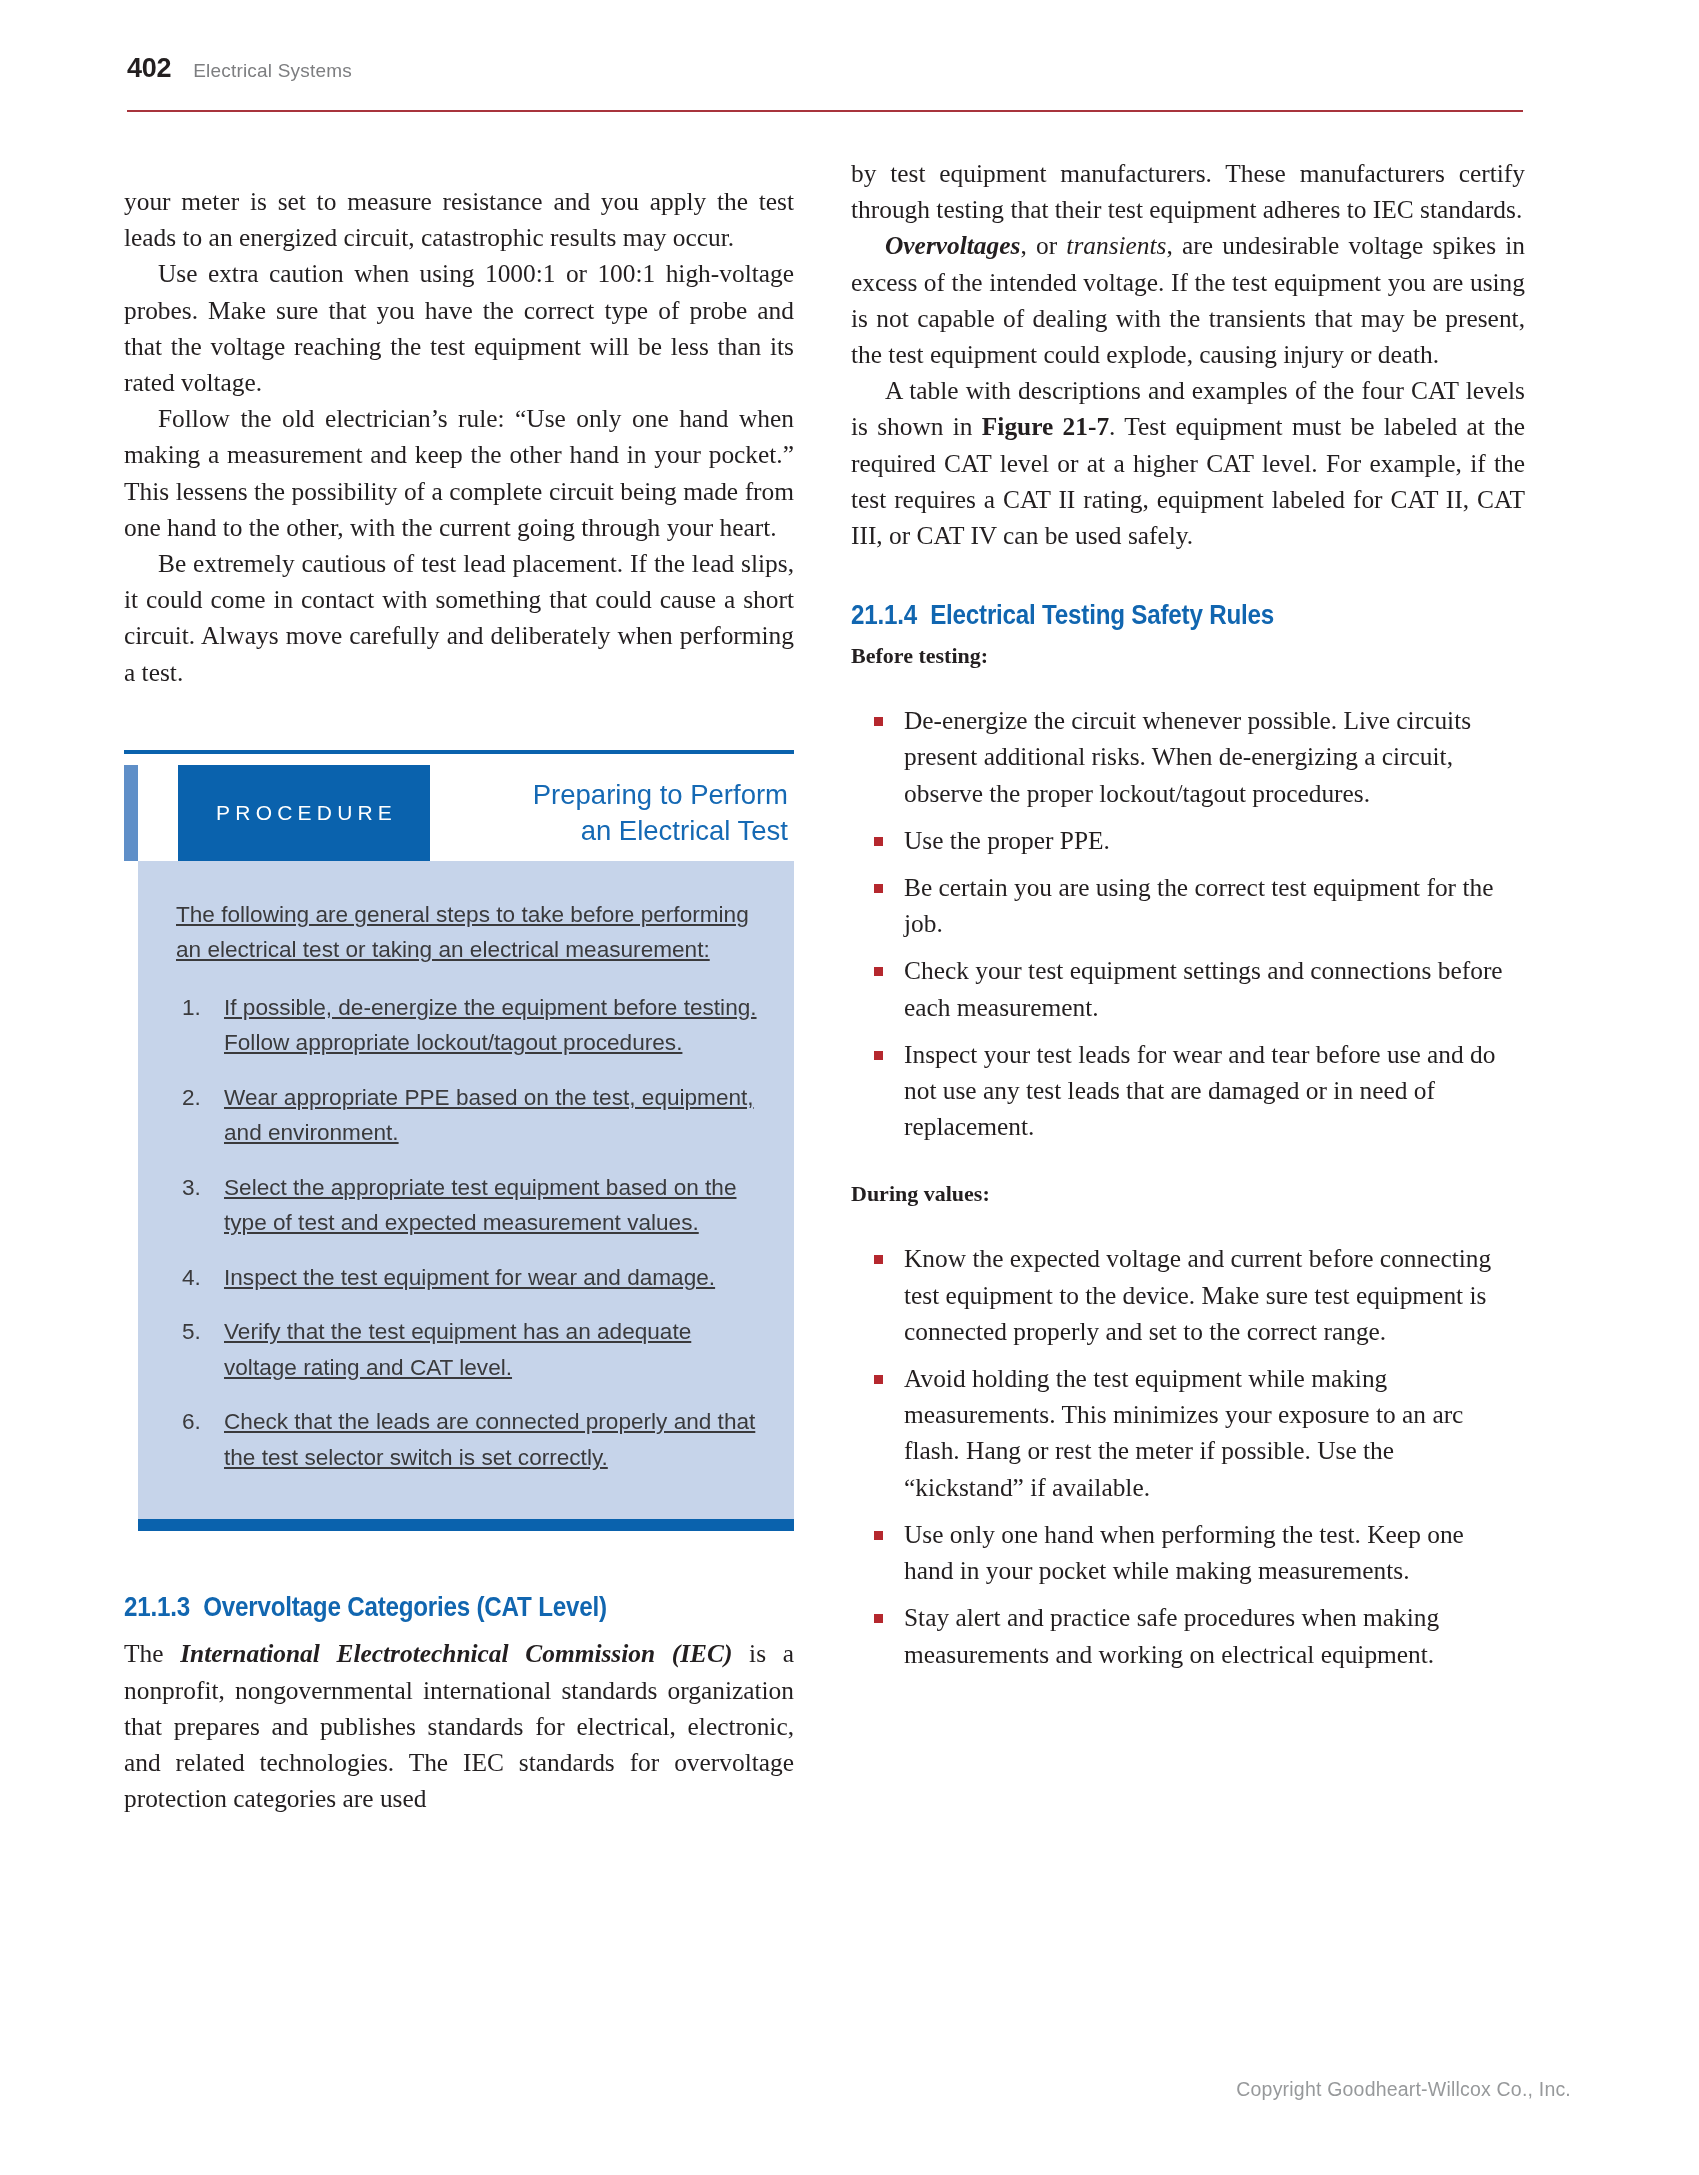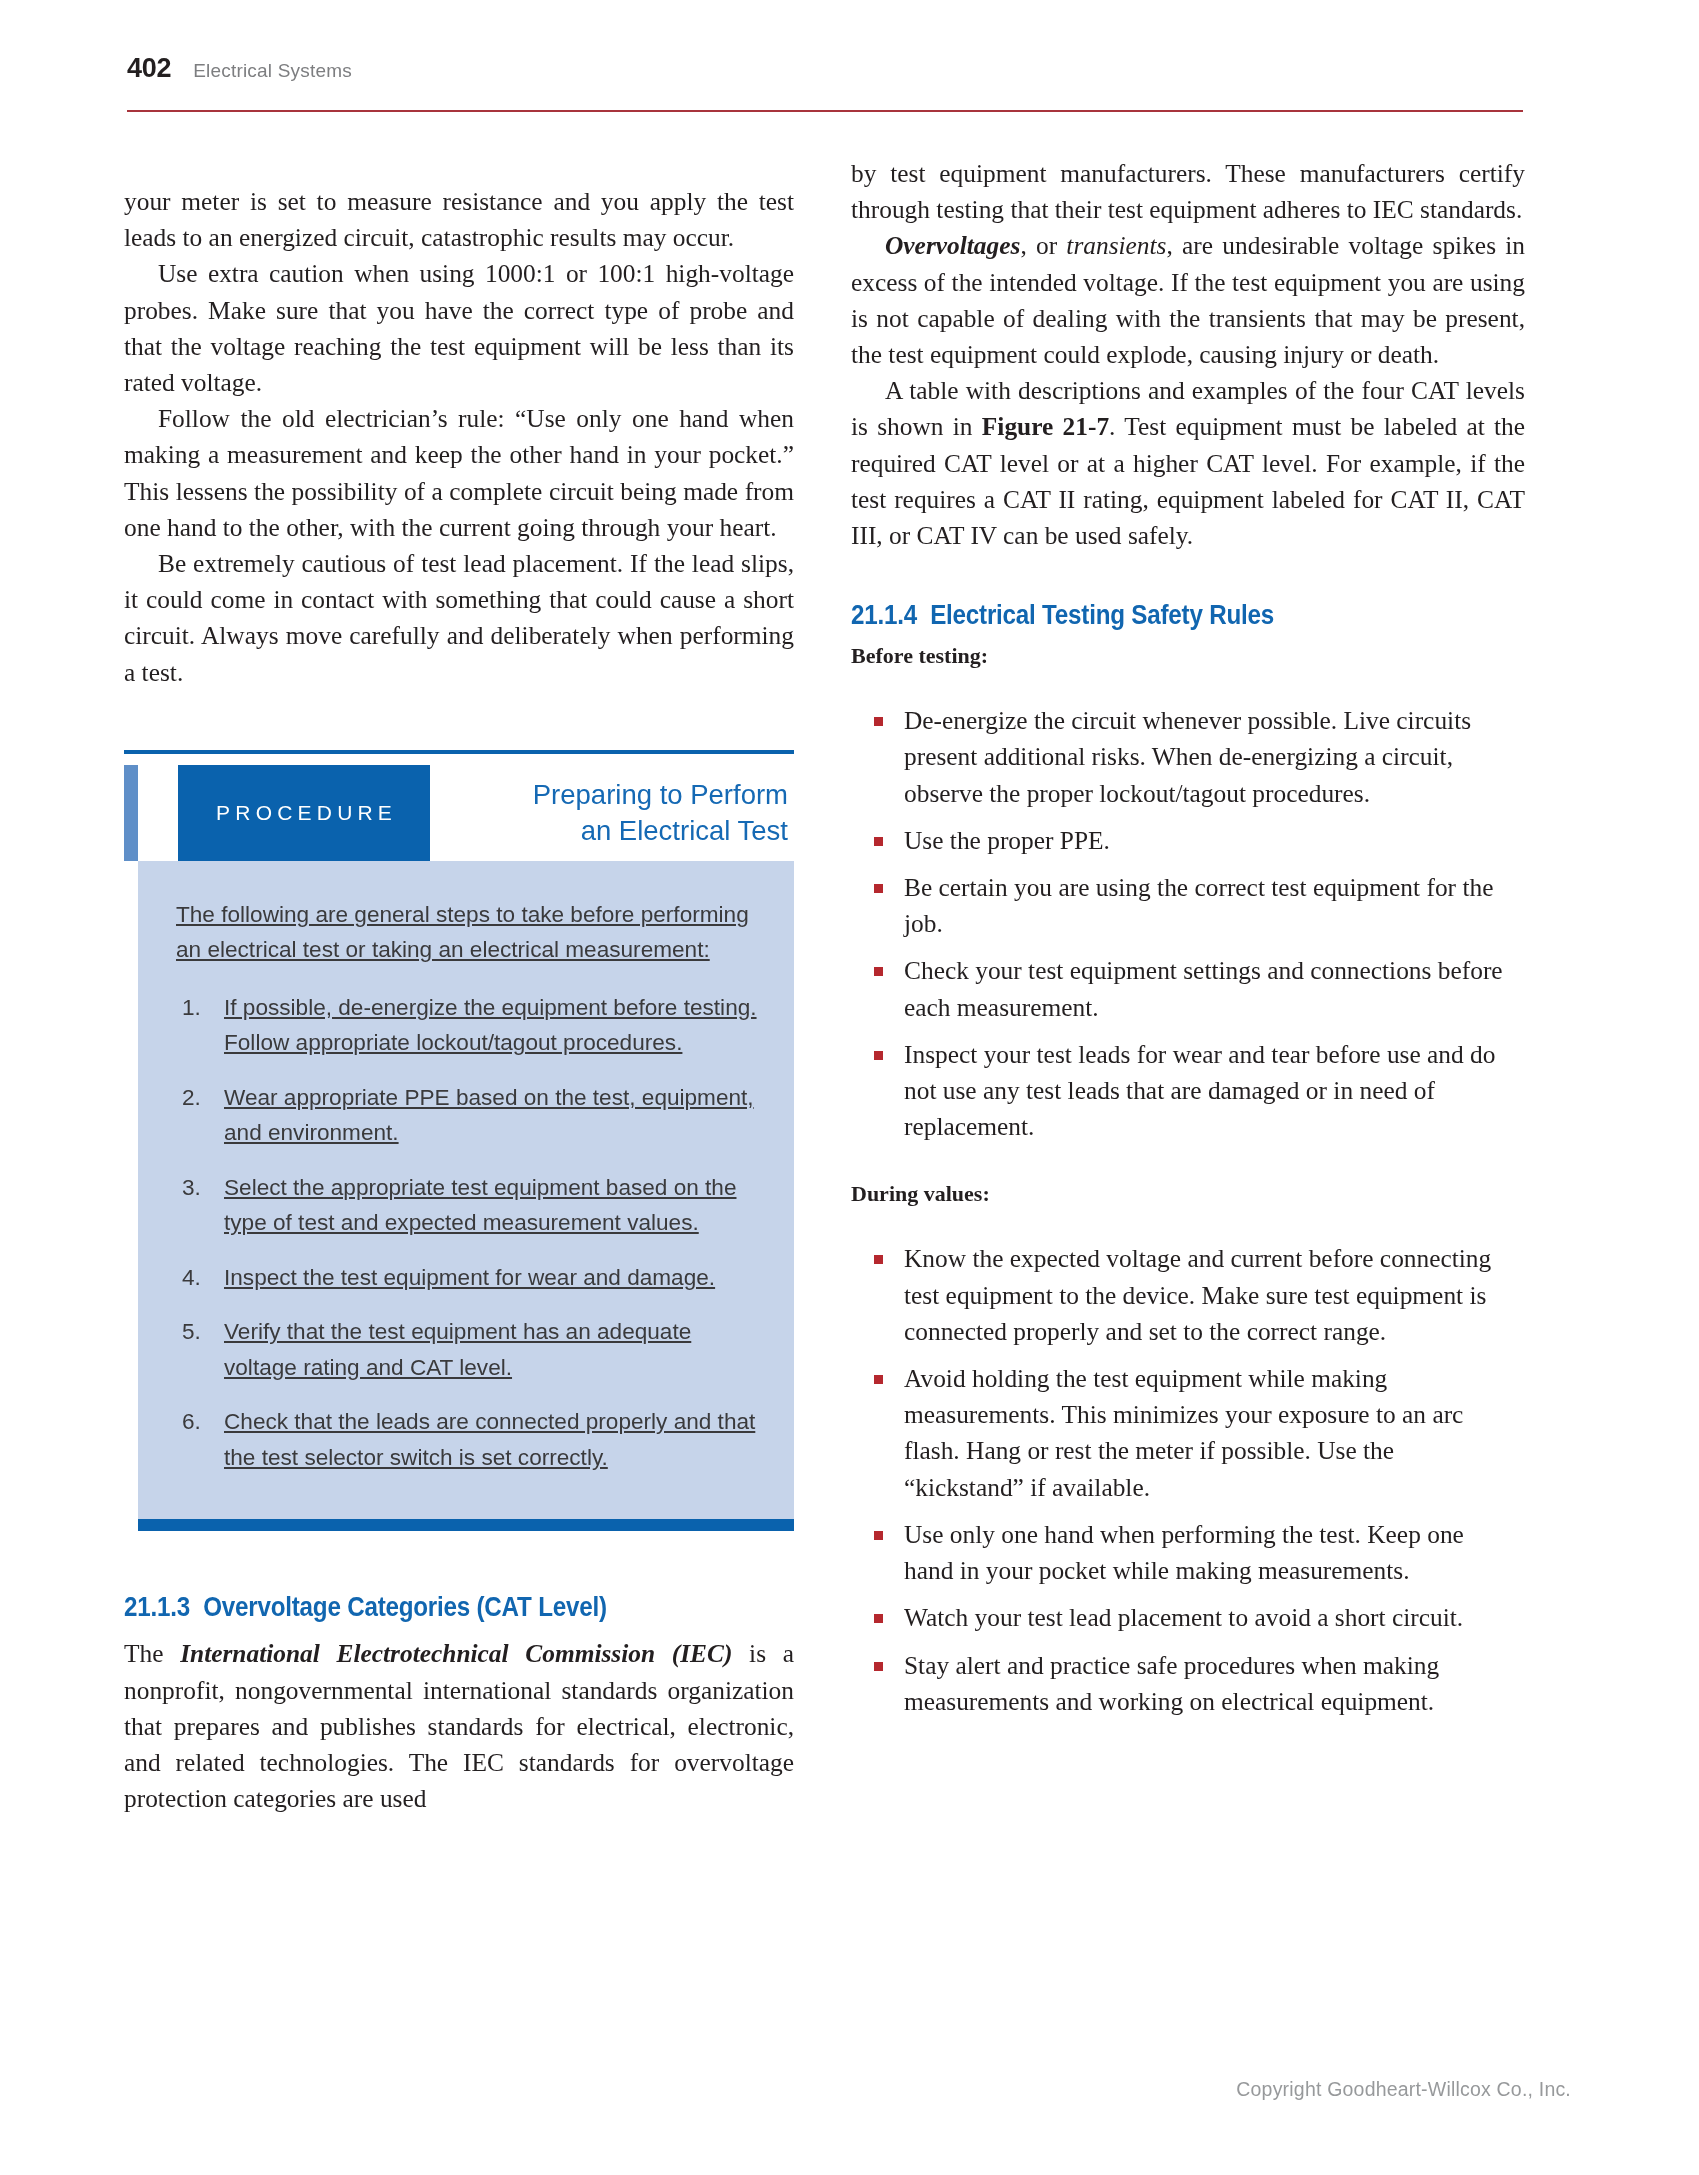--- a/index.html
+++ b/index.html
@@ -333,19 +333,18 @@
   </ul>
 
   <div class="sp-22"></div>
   <h3 class="runin-head">During values:</h3>
   <div class="sp-18"></div>
 
   <ul class="sqlist">
     <li>Know the expected voltage and current before connecting test equipment to the device. Make sure test equipment is connected properly and set to the correct range.</li>
     <li>Avoid holding the test equipment while making measurements. This minimizes your exposure to an arc flash. Hang or rest the meter if possible. Use the “kickstand” if available.</li>
     <li>Use only one hand when performing the test. Keep one hand in your pocket while making measurements.</li>
-    <li>Watch your test lead placement to avoid a short circuit.</li>
     <li>Stay alert and practice safe procedures when making measurements and working on electrical equipment.</li>
   </ul>
 
 </div>
 
 <div id="copyright">Copyright Goodheart-Willcox Co., Inc.</div>
 
 </body></html>

